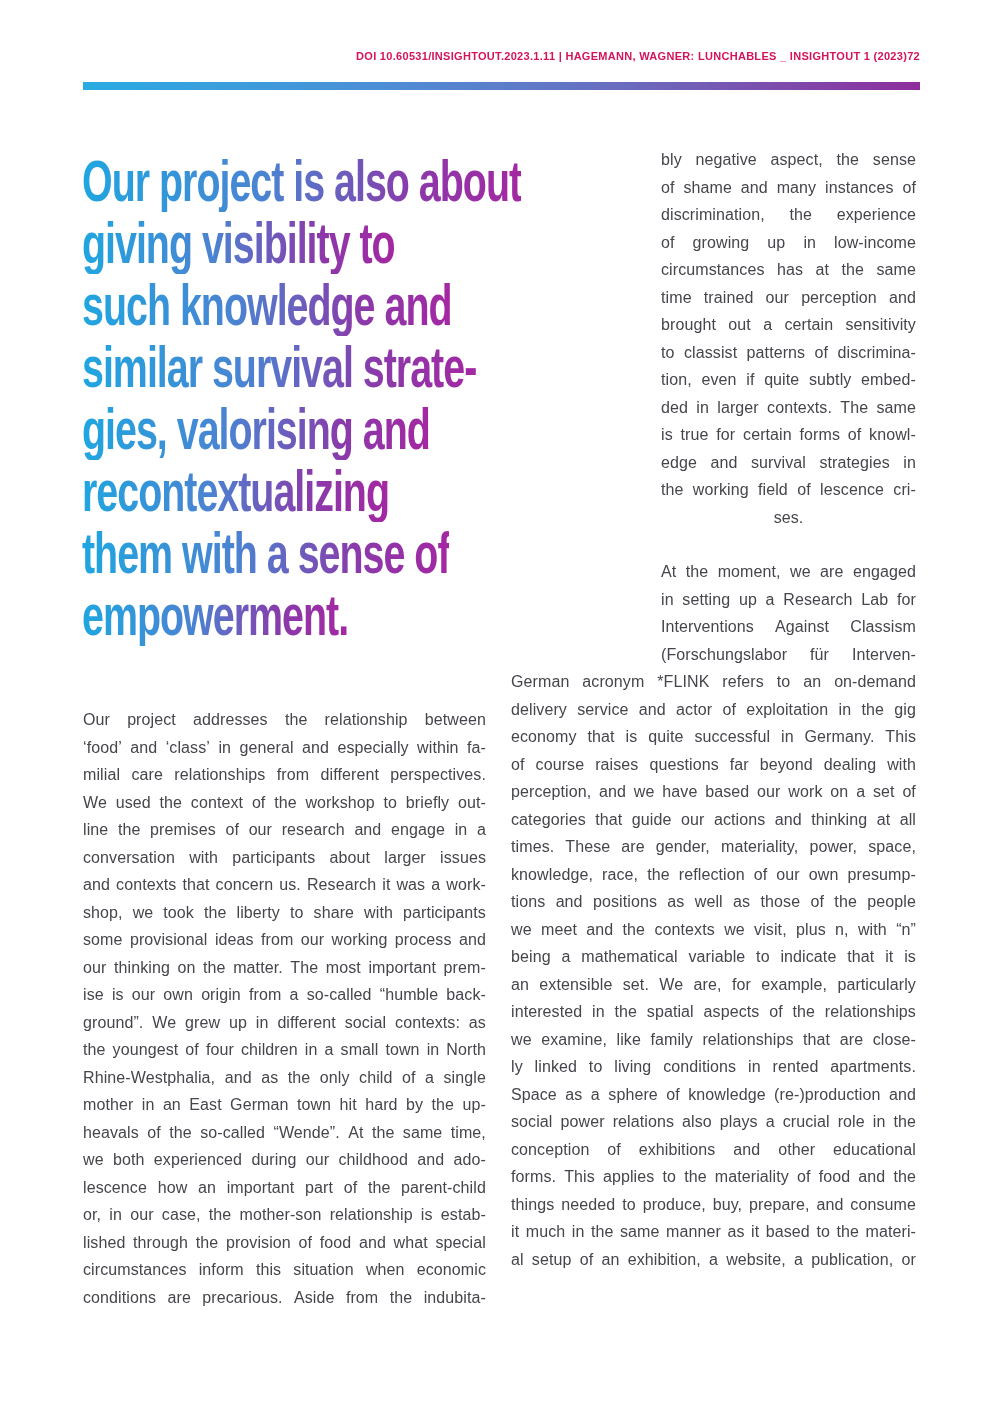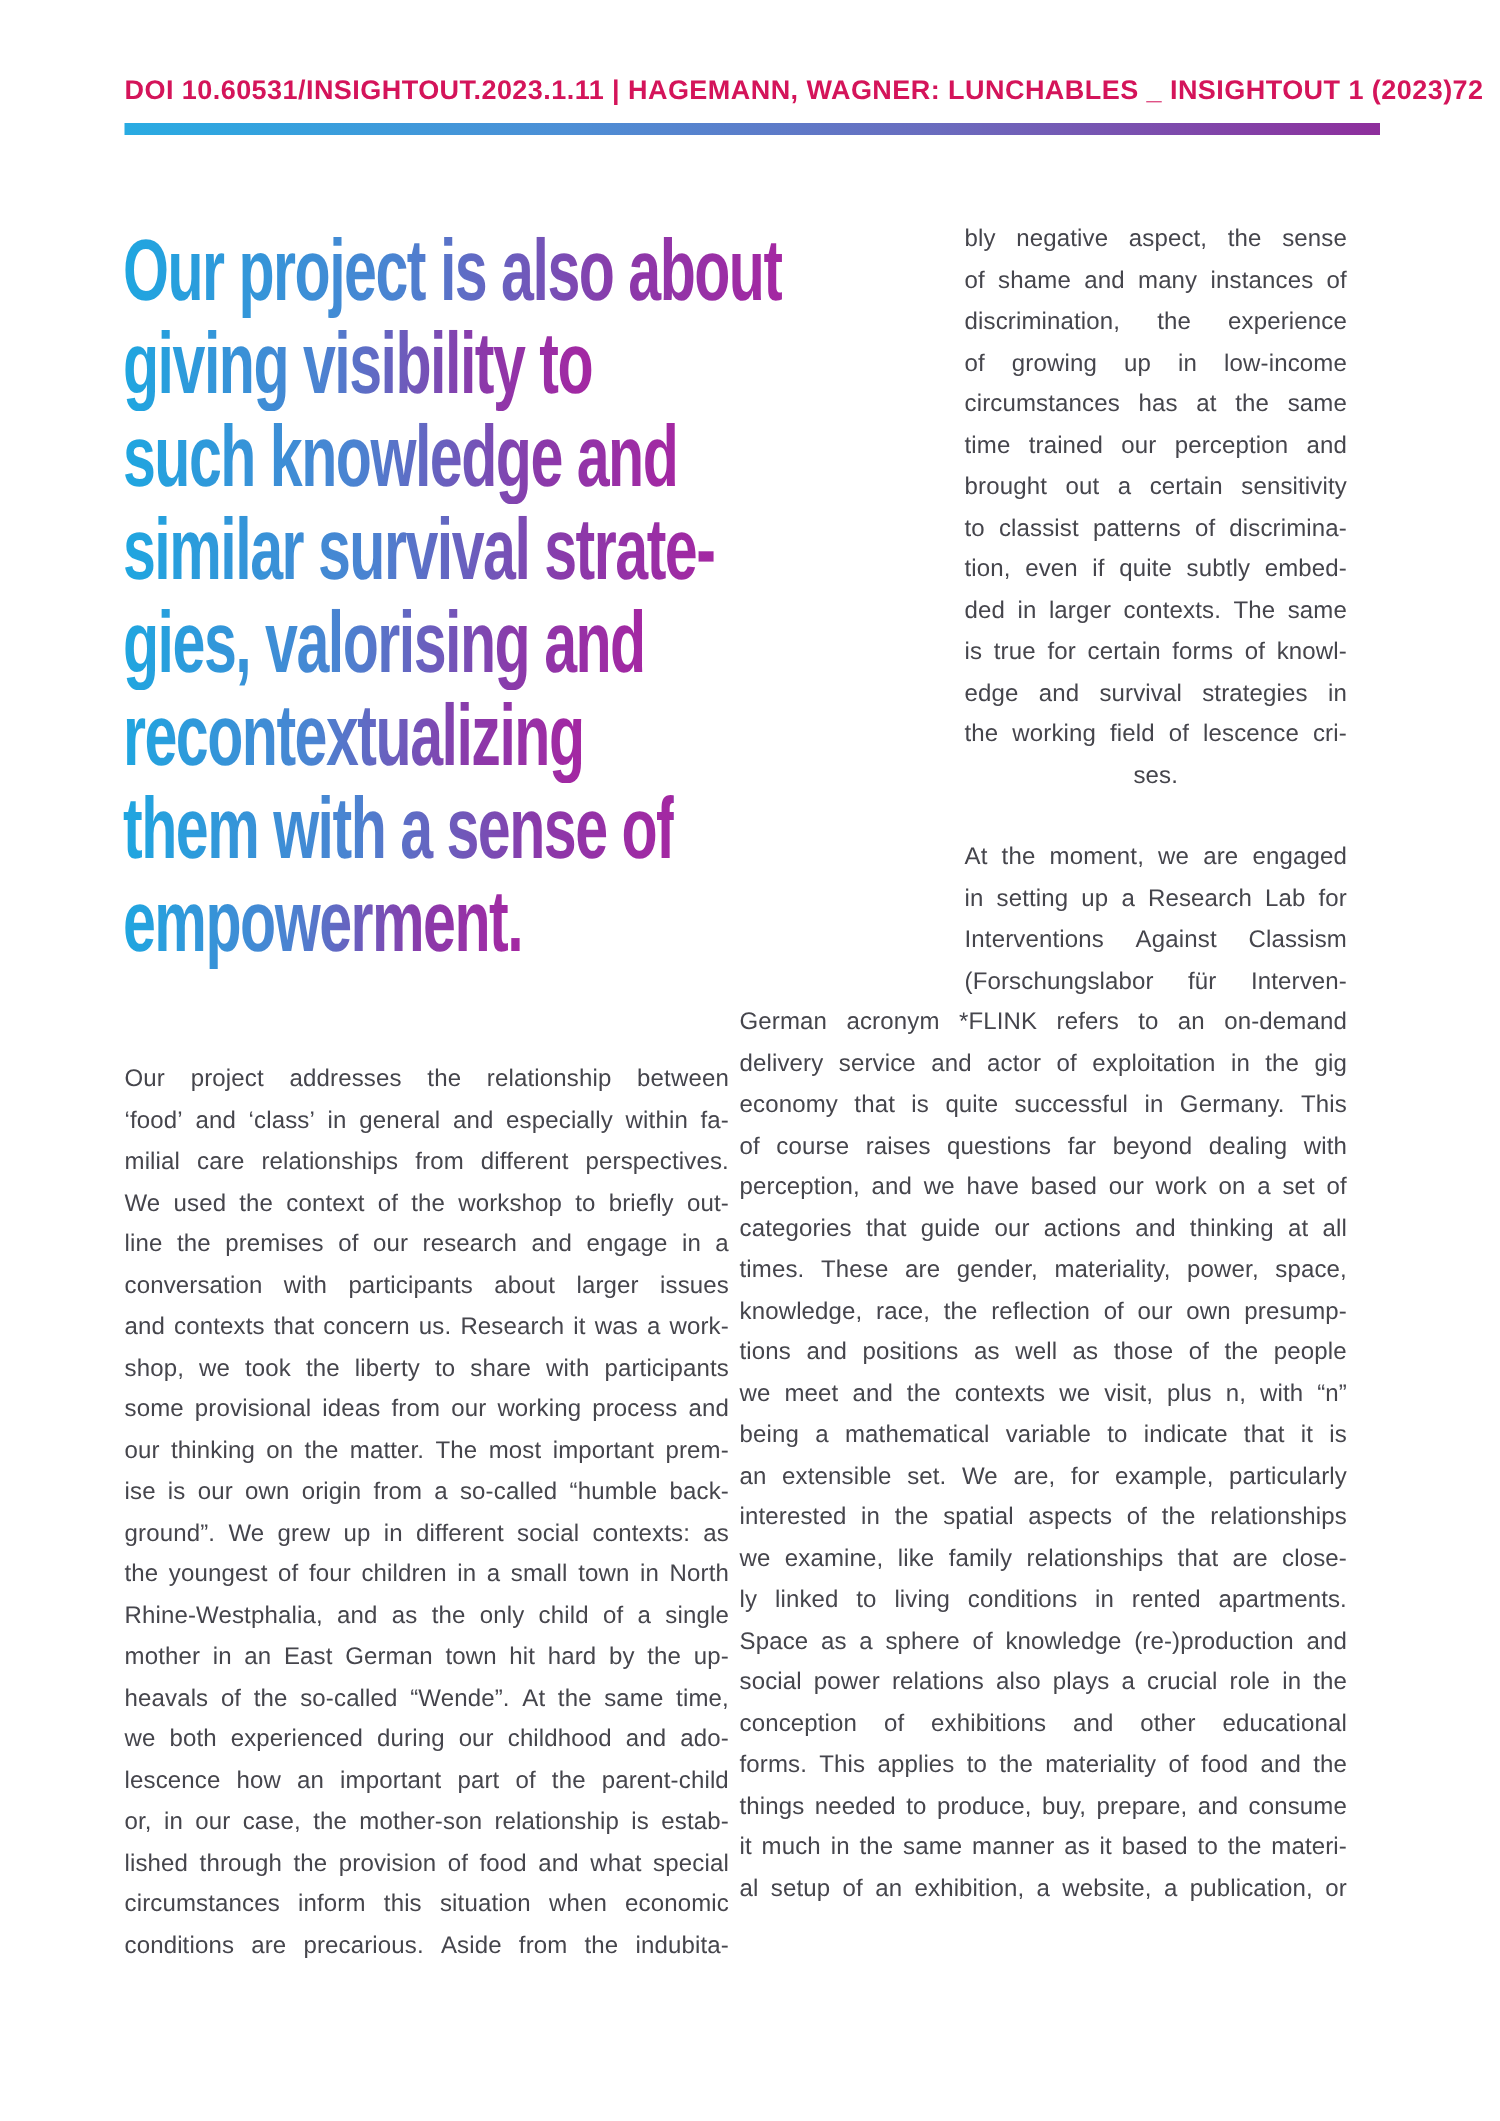--- a/index.html
+++ b/index.html
@@ -4,22 +4,22 @@
 <style>
   * { margin:0; padding:0; box-sizing:border-box; }
   html,body { background:#ffffff; }
   body {
     width:1000px; height:1414px; position:relative; overflow:hidden;
     font-family:"Liberation Sans", sans-serif;
   }
   
   .header-row {
     position:absolute; left:83px; top:50px; width:837px;
-    display:flex; justify-content:flex-start; align-items:flex-start;
-    color:#D4145A; font-weight:700; font-size:18px; letter-spacing:0.3px;
+    display:flex; justify-content:flex-end; align-items:flex-start;
+    color:#D4145A; font-weight:700; font-size:11px; letter-spacing:0.3px;
     white-space:nowrap;
   }
   .gradient-rule {
     position:absolute; left:83px; top:82px; width:837px; height:8px;
     background:linear-gradient(90deg,#29ABE2 0%,#4C8FD6 35%,#6A6BBE 65%,#8E2E9C 100%);
   }
   
   .headline { position:absolute; left:82px; top:150px; width:560px; }
   .hline {
     display:table; white-space:nowrap;
@@ -28,21 +28,21 @@
     background:linear-gradient(90deg,#1FA6E0 0%,#4B83D1 42%,#8A3AAA 75%,#A427A2 100%);
     -webkit-background-clip:text; background-clip:text;
     -webkit-text-fill-color:transparent; color:transparent;
   }
   
   .body-col {
     position:absolute; font-size:16px; line-height:27.5px;
     color:#45454C; letter-spacing:0.1px;
   }
   .left-col  { left:83px;  top:706px; width:403px; }
-  .right-col { left:493px; top:146px; width:405px; }
+  .right-col { left:511px; top:146px; width:405px; }
   .jline { display:flex; justify-content:space-between; white-space:nowrap; }
   .jline span { display:inline-block; }
   .narrow .jline { margin-left:150px; }
   .para1 .jline:last-child { justify-content:center; gap:5px; }
   .gap-above { margin-top:27px; }
 </style>
 </head>
 <body>
 
 <header class="header-row">

